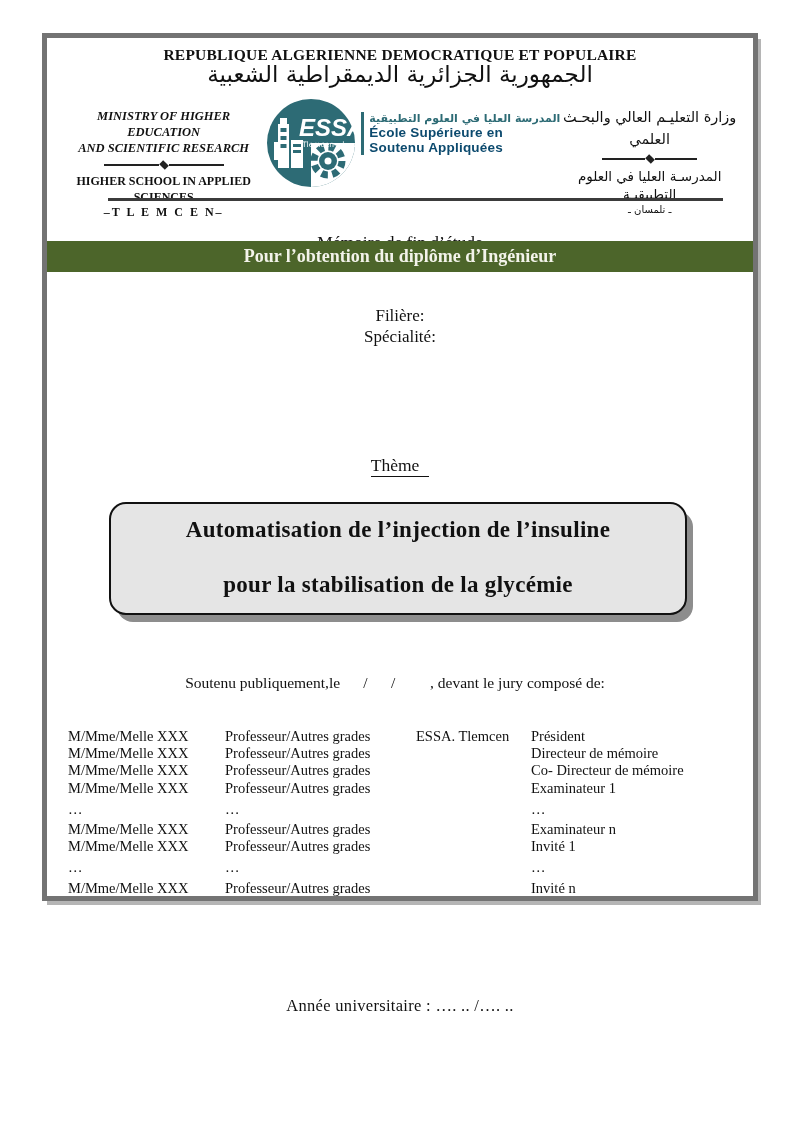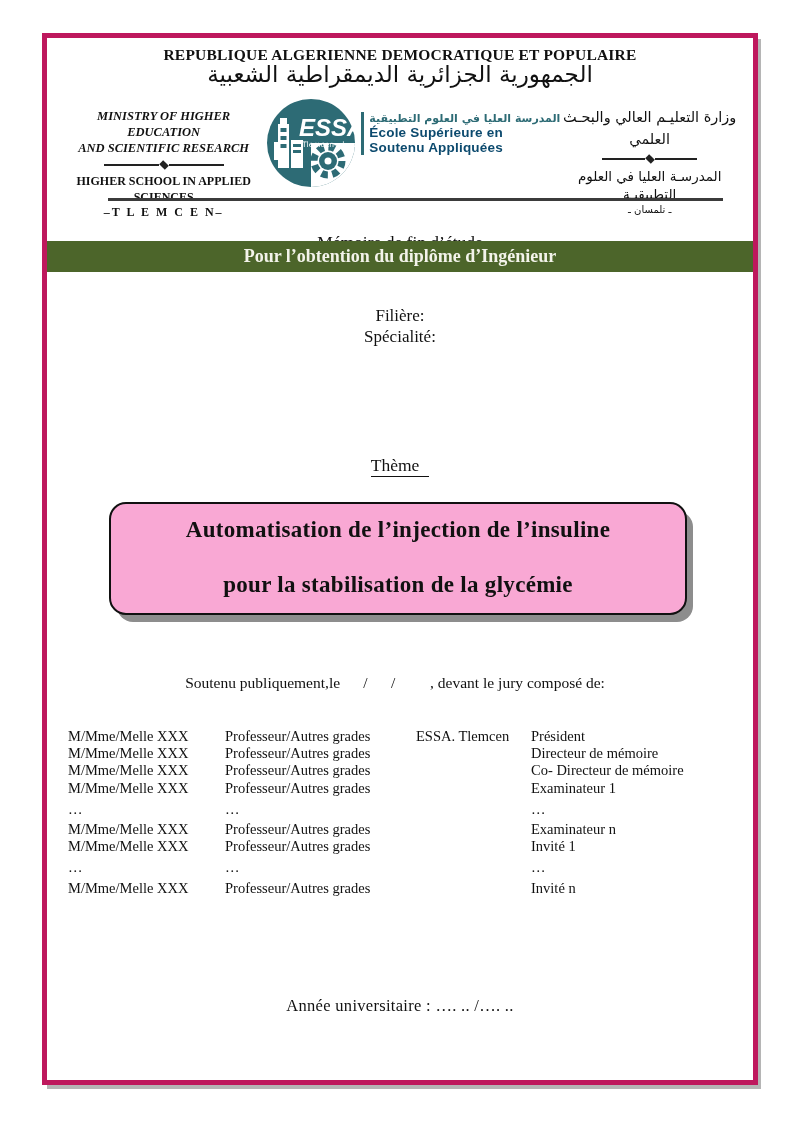--- a/index.html
+++ b/index.html
@@ -1,22 +1,22 @@
 <!DOCTYPE html>
 <html><head>
 <meta charset="utf-8">
 <style>
   html,body{margin:0;padding:0;background:#ffffff;}
   .page{
     position:relative;width:794px;height:1123px;background:#ffffff;
     font-family:"Liberation Serif","DejaVu Serif",serif;color:#111;overflow:hidden;
   }
   .frame{
-    position:absolute;left:42px;top:33px;width:716px;height:1052px;
-    border:5px solid #be185d;box-sizing:border-box;background:#fff;
+    position:absolute;left:42px;top:33px;width:716px;height:868px;
+    border:5px solid #737373;box-sizing:border-box;background:#fff;
     box-shadow:4px 5px 0 -1px #b5b5b5;
   }
   .fc{position:relative;width:100%;height:100%;}
   .center{text-align:center;}
   .republic{position:absolute;top:8px;left:0;right:0;font-weight:bold;font-size:15.5px;letter-spacing:.2px;}
   .republic-ar{position:absolute;top:23px;left:0;right:0;font-size:23px;font-family:"DejaVu Sans",sans-serif;direction:rtl;}
   .header-row{position:absolute;top:58px;left:14px;right:14px;display:flex;justify-content:space-between;}
   .minblock{width:262px;margin-top:12px;text-align:center;}
   .minblock .l1{font-weight:bold;font-size:12.5px;line-height:16px;font-style:italic;}
   .minblock .l2{font-weight:bold;font-size:12px;line-height:16px;margin-top:10px;}
@@ -36,21 +36,21 @@
   .rule{position:absolute;top:160px;left:61px;right:30px;height:3px;background:#3b3b3b;}
   .memoire{position:absolute;top:174px;left:0;right:0;font-size:17.5px;margin-top:20px;}
   .banner{position:absolute;top:203px;left:0;right:0;height:31px;line-height:31px;background:#4c652a;
           color:#f3f3ea;font-weight:bold;font-size:18px;text-align:center;}
   .filspec{position:absolute;top:267px;left:0;right:0;font-size:17px;line-height:21px;text-align:center;}
   .presente{position:absolute;top:356px;left:0;right:0;font-weight:bold;font-size:17.5px;text-align:center;}
   .theme{position:absolute;top:417px;left:0;right:0;font-size:17.5px;text-align:center;}
   .theme span{border-bottom:1.5px solid #111;padding-right:10px;padding-bottom:1px;}
   .titlebox{
     position:absolute;top:464px;left:62px;width:578px;height:113px;box-sizing:border-box;
-    border:2px solid #111;border-radius:17px;background:#f9a8d4;
+    border:2px solid #111;border-radius:17px;background:#e5e5e5;
     box-shadow:7px 8px 0 -1px #8d8d8d;
     display:flex;flex-direction:column;justify-content:space-between;padding:13px 0 15px 0;
   }
   .titlebox .tl{font-weight:bold;font-size:23px;text-align:center;letter-spacing:.3px;}
   .soutenu{position:absolute;top:636px;left:0;right:10px;font-size:15.5px;text-align:center;}
   .jury{position:absolute;top:690px;left:21px;right:10px;font-size:14.5px;}
   .jury-row{display:grid;grid-template-columns:157px 191px 115px auto;line-height:17.2px;}
   .jury-row.gap{margin:4px 0 3px 0;}
   .annee{position:absolute;top:958px;left:0;right:0;font-size:16.5px;text-align:center;letter-spacing:.3px;}
   .logosvg{display:block;}

